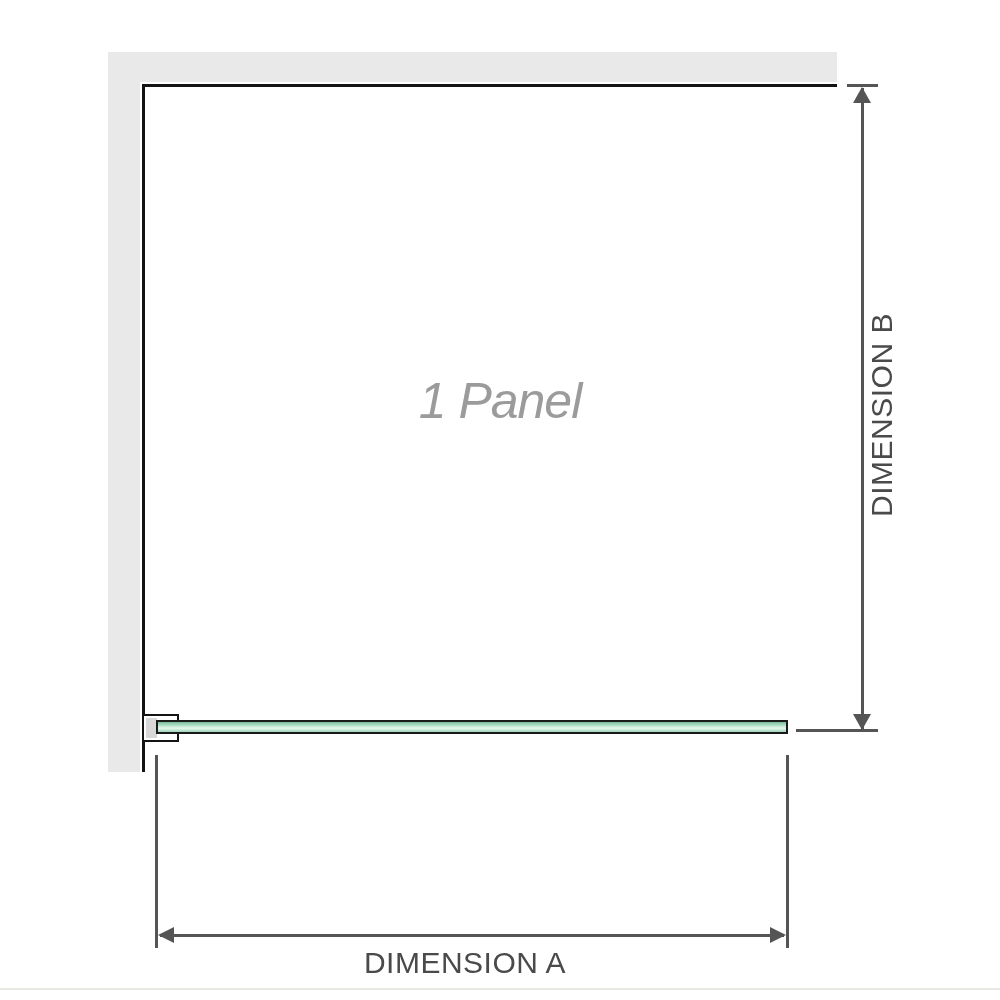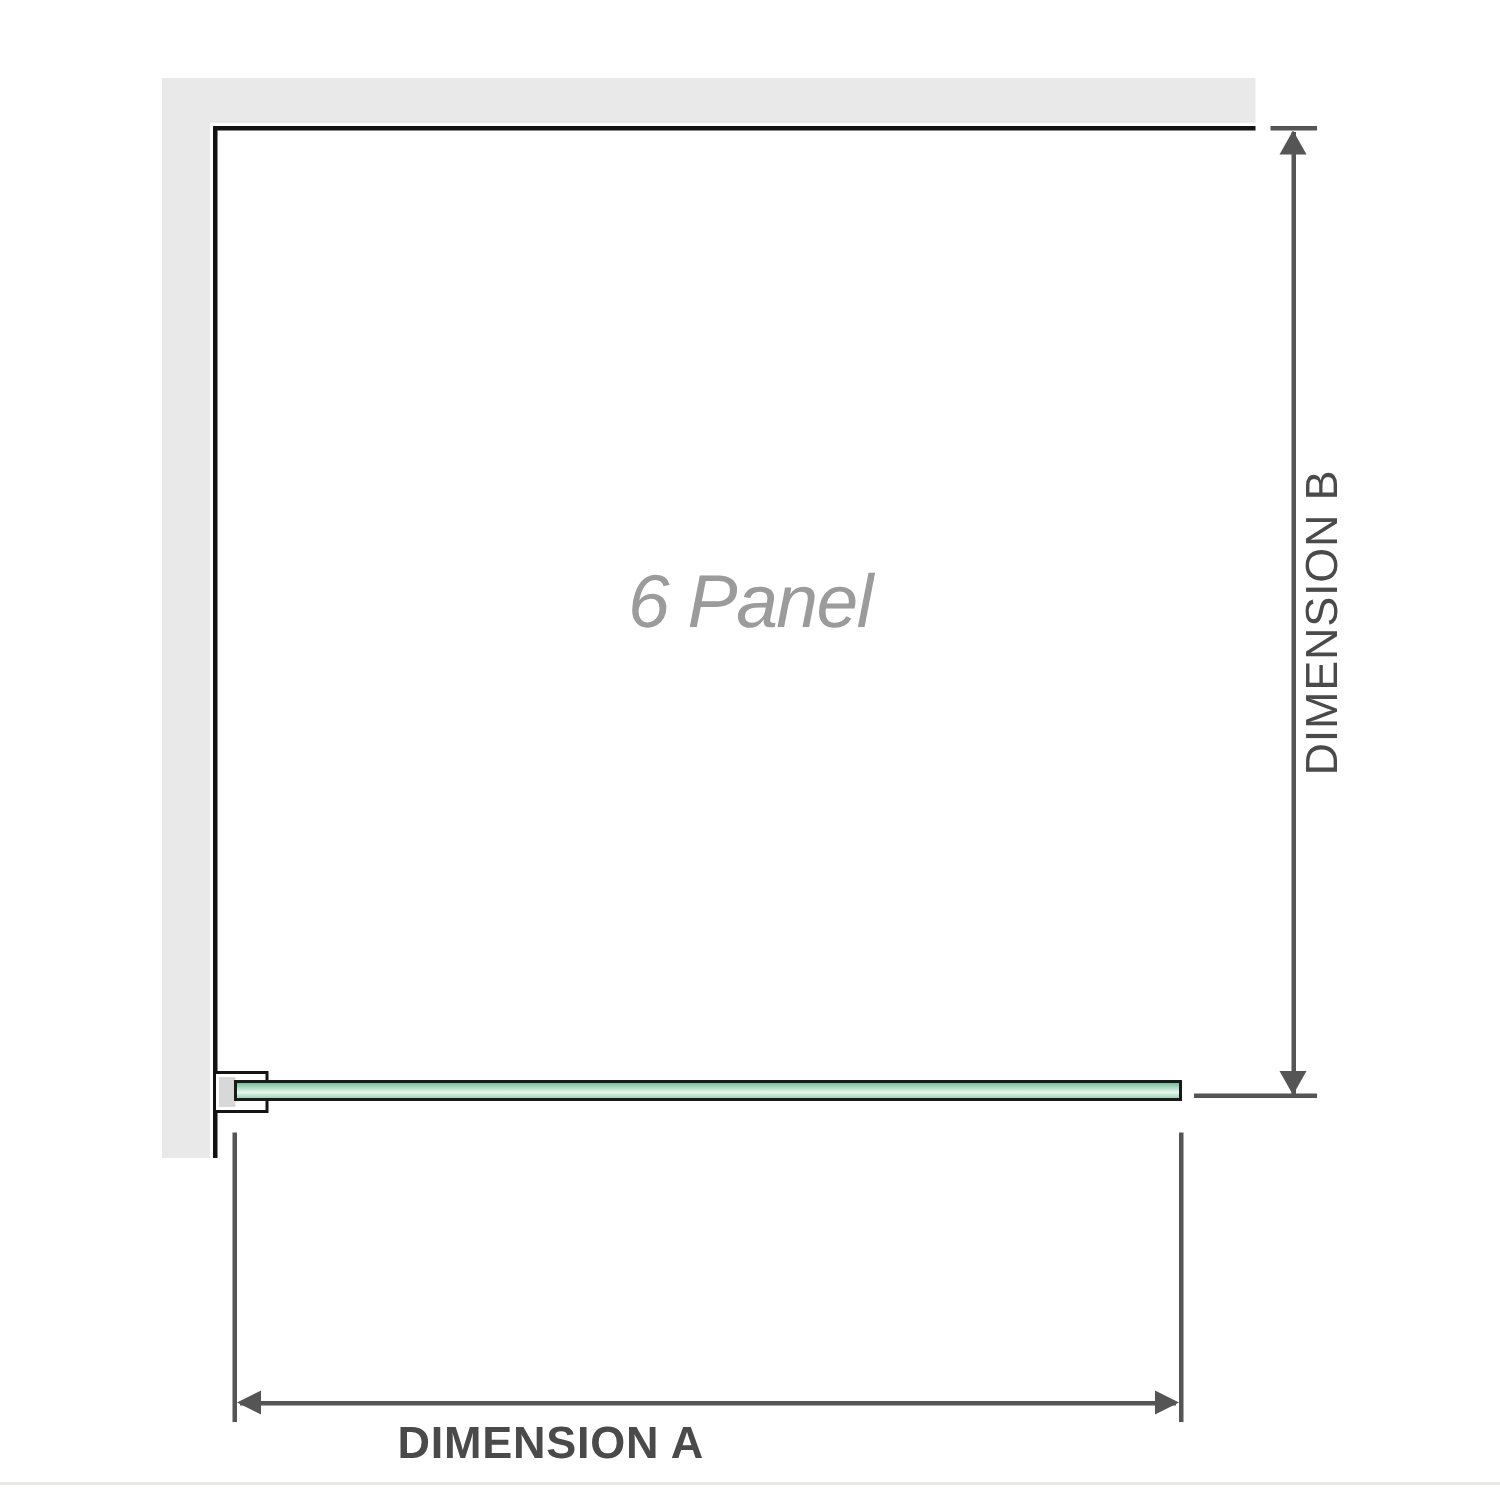--- a/index.html
+++ b/index.html
@@ -90,22 +90,21 @@
   
   .dim-label {
     color: #4a4a4a;
     font-size: 30px;
     letter-spacing: 0.5px;
     white-space: nowrap;
   }
   .dima-label {
     left: 265px; top: 946px;
     width: 400px;
-    text-align: left;
-    font-weight: bold;
+    text-align: center;
   }
   .dimb-label {
     left: 682px; top: 394px;
     width: 400px; height: 42px;
     line-height: 42px;
     text-align: center;
     transform: rotate(-90deg);
   }
   .watermark {
     left: 300px; top: 372px;
@@ -128,21 +127,21 @@
 <body>
 
 <div id="canvas">
 
   <div class="abs wall wall-top"></div>
   <div class="abs wall wall-left"></div>
 
   <div class="abs outline outline-top"></div>
   <div class="abs outline outline-left"></div>
 
-  <div class="abs watermark">6 Panel</div>
+  <div class="abs watermark">1 Panel</div>
 
   <div class="abs bracket"></div>
   <div class="abs bracket-shim"></div>
   <div class="abs glass"></div>
 
   <div class="abs dim dimb-tick-top"></div>
   <div class="abs dim dimb-tick-bot"></div>
   <div class="abs dim dimb-line"></div>
   <div class="abs arrow arrow-up"></div>
   <div class="abs arrow arrow-down"></div>

